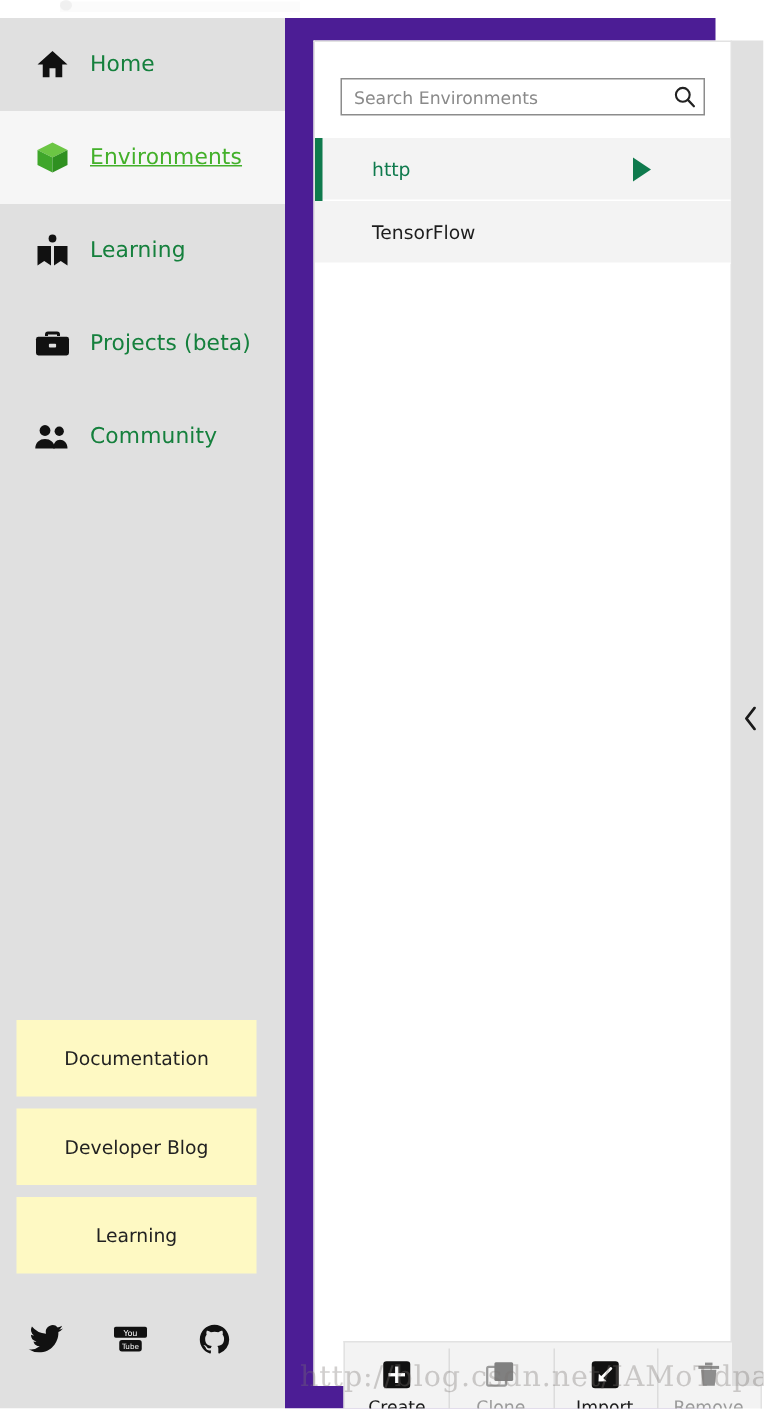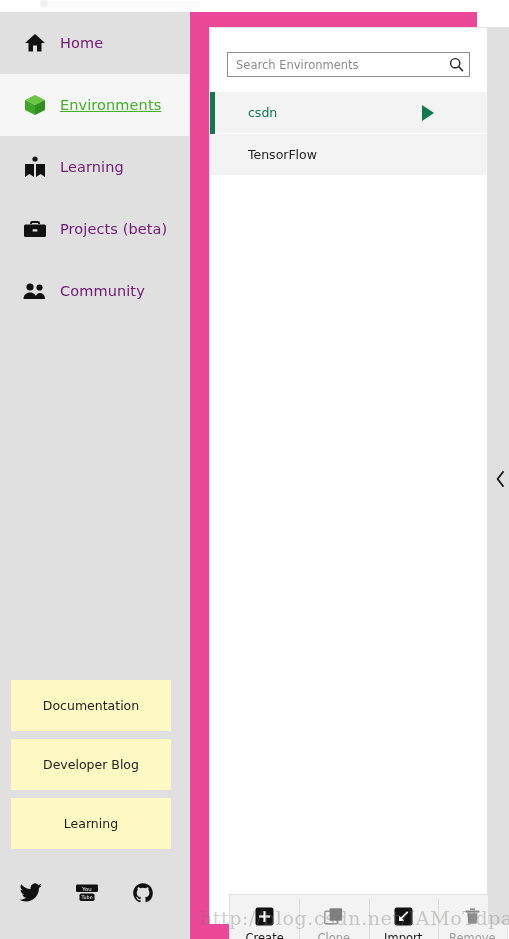--- a/index.html
+++ b/index.html
@@ -47,21 +47,21 @@
   }
   .nav-item.active { background: #f6f6f6; align-items: center; }
   .nav-ico {
     width: 26px; height: 26px;
     display: flex; align-items: center; justify-content: center;
     margin-right: 12px;
     flex: 0 0 auto;
   }
   .nav-label {
     font-size: 14.5px;
-    color: #701a75;
+    color: #15803d;
     letter-spacing: .1px;
   }
   .nav-item.active .nav-label {
     color: #43b02a;
     text-decoration: underline;
   }
 
   
   .side-btns { position: absolute; left: 11px; top: 668px; width: 160px; }
   .side-btn {
@@ -82,21 +82,21 @@
     display: flex; align-items: center;
     gap: 30px;
   }
   .social { width: 26px; height: 26px; cursor: pointer;
             display: flex; align-items: center; justify-content: center; }
 
   
   .content {
     position: absolute; left: 190px; top: 12px;
     width: 287px; height: 927px;
-    background: #ec4899;
+    background: #4c1d95;
   }
   .panel {
     position: absolute; left: 19px; top: 15px;
     width: 279px; height: 897px;
     background: #ffffff;
     border: 1px solid #e2e2e2;
     border-bottom: none;
   }
 
   
@@ -315,21 +315,21 @@
             <circle cx="6.2" cy="6.2" r="4.6" fill="none" stroke="#222" stroke-width="1.4"></circle>
             <line x1="9.6" y1="9.6" x2="13.6" y2="13.8" stroke="#222" stroke-width="1.5" stroke-linecap="round"></line>
           </svg>
         </span>
       </div>
 
       <div class="env-list">
 
         <div class="env-row selected">
           <span class="env-bar"></span>
-          <span class="env-name">csdn</span>
+          <span class="env-name">http</span>
           <span class="env-play"></span>
         </div>
 
         <div class="env-row">
           <span class="env-name">TensorFlow</span>
         </div>
 
       </div>
 
       <div class="toolbar">

